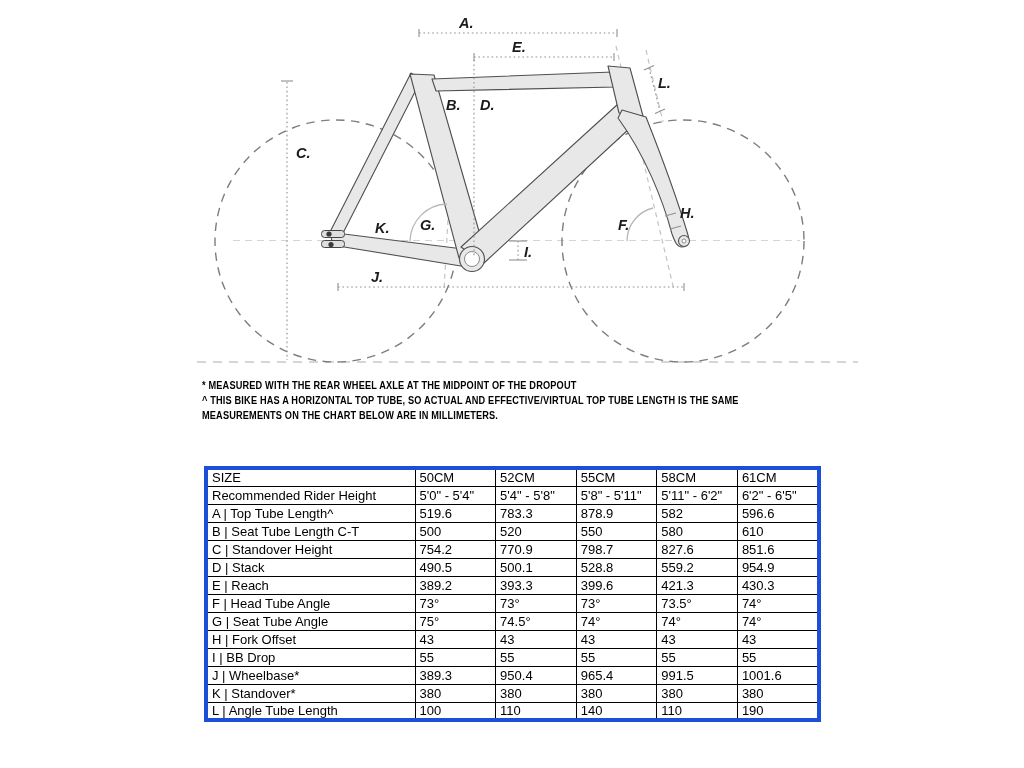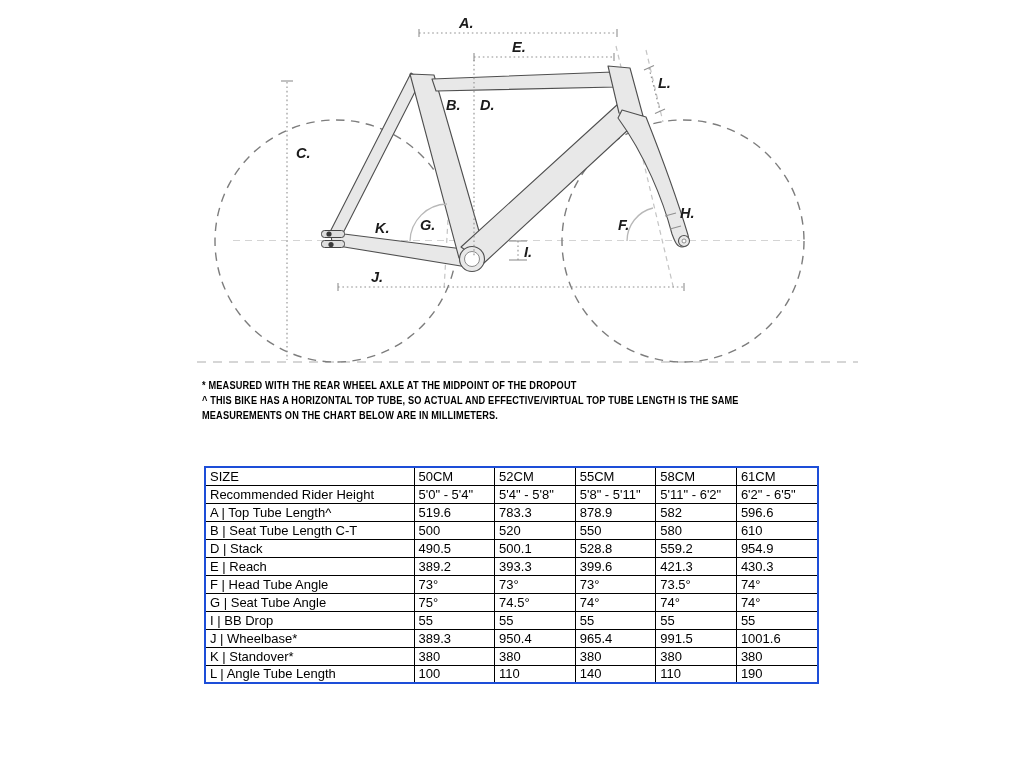--- a/index.html
+++ b/index.html
@@ -19,21 +19,21 @@
   .dim-label { font: italic bold 14.5px "Liberation Sans", sans-serif; fill: #1b1b1b; }
   .hw-dark { fill: #3a3a3a; stroke: none; }
   .hw-slot { fill: #dedede; stroke: #444; stroke-width: 1; }
 
   
   #footnotes { position: absolute; left: 202px; top: 378px; transform: scaleX(0.8); transform-origin: left top; color: #000; }
   #footnotes .note-line { font: bold 11.5px "Liberation Sans", sans-serif; line-height: 15.2px; white-space: nowrap; letter-spacing: 0.2px; }
 
   
   #geo-table-wrap { position: absolute; left: 204px; top: 466px; }
-  table.geo { border-collapse: collapse; table-layout: fixed; width: 613px; border: 2px solid #1d4ed8; }
+  table.geo { border-collapse: collapse; table-layout: fixed; width: 613px; border: 4px solid #1d4ed8; }
   table.geo td { border: 1px solid #000; height: 18px; font: 13px "Liberation Sans", sans-serif; color: #000; padding: 0 2px 0 4px; white-space: nowrap; overflow: hidden; vertical-align: middle; }
 </style>
 </head>
 <body>
 
 <div id="page">
 
   <svg id="diagram" width="1024" height="462" viewBox="0 0 1024 462" xmlns="http://www.w3.org/2000/svg">
 
     <line class="ground" x1="197" y1="362" x2="858" y2="362"></line>
@@ -160,20 +160,28 @@
           </tr>
           <tr>
             <td>B | Seat Tube Length C-T</td>
             <td>500</td>
             <td>520</td>
             <td>550</td>
             <td>580</td>
             <td>610</td>
           </tr>
           <tr>
+            <td>C | Standover Height</td>
+            <td>754.2</td>
+            <td>770.9</td>
+            <td>798.7</td>
+            <td>827.6</td>
+            <td>851.6</td>
+          </tr>
+          <tr>
             <td>D | Stack</td>
             <td>490.5</td>
             <td>500.1</td>
             <td>528.8</td>
             <td>559.2</td>
             <td>954.9</td>
           </tr>
           <tr>
             <td>E | Reach</td>
             <td>389.2</td>
@@ -192,20 +200,28 @@
           </tr>
           <tr>
             <td>G | Seat Tube Angle</td>
             <td>75°</td>
             <td>74.5°</td>
             <td>74°</td>
             <td>74°</td>
             <td>74°</td>
           </tr>
           <tr>
+            <td>H | Fork Offset</td>
+            <td>43</td>
+            <td>43</td>
+            <td>43</td>
+            <td>43</td>
+            <td>43</td>
+          </tr>
+          <tr>
             <td>I | BB Drop</td>
             <td>55</td>
             <td>55</td>
             <td>55</td>
             <td>55</td>
             <td>55</td>
           </tr>
           <tr>
             <td>J | Wheelbase*</td>
             <td>389.3</td>

